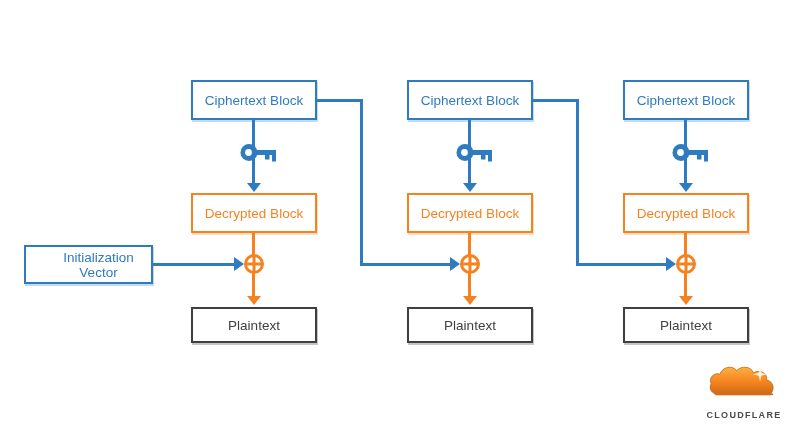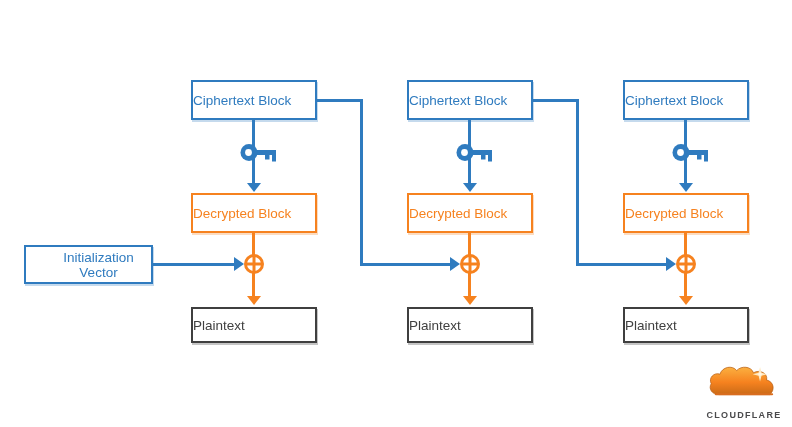--- a/index.html
+++ b/index.html
@@ -6,21 +6,21 @@
     --blue:#2f7bbf;
     --orange:#f6821f;
     --dark:#3f3f3f;
   }
   html,body{margin:0;padding:0;background:#fff;}
   .stage{
     position:relative;width:792px;height:427px;background:#ffffff;overflow:hidden;
     font-family:"Liberation Sans", sans-serif;
   }
   .box{
-    position:absolute;background:#fff;display:flex;align-items:center;
+    position:absolute;background:#fff;display:flex;align-items:center;justify-content:center;
     font-size:13.5px;box-sizing:border-box;text-align:center;
   }
   .box-blue{border:2px solid var(--blue);color:var(--blue);box-shadow:1px 2px 0 rgba(47,123,191,.28);}
   .box-orange{border:2px solid var(--orange);color:var(--orange);box-shadow:1px 2px 0 rgba(246,130,31,.28);}
   .box-dark{border:2px solid var(--dark);color:#404040;box-shadow:1px 2px 0 rgba(63,63,63,.30);}
   .vline,.hline{position:absolute;}
   .vline{width:3px;}
   .hline{height:3px;}
   .blue{background:var(--blue);}
   .orange{background:var(--orange);}

